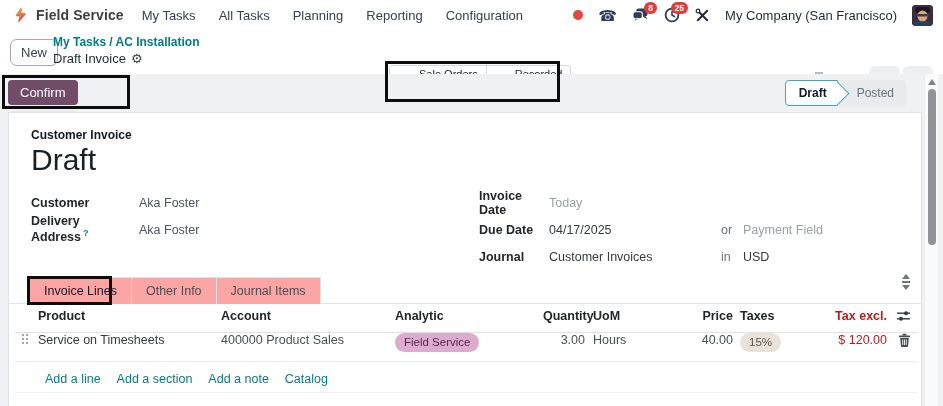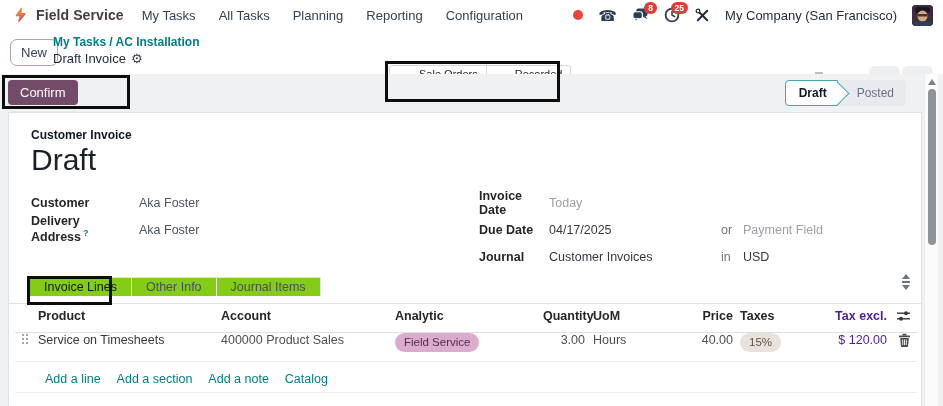--- a/index.html
+++ b/index.html
@@ -86,22 +86,22 @@
   .form-left { position:absolute; left:22px; top:76px; width:420px; }
   .form-right { position:absolute; left:470px; top:76px; width:430px; }
   .frow { display:flex; align-items:center; height:27px; }
   .form-left .frow .field-label { width:108px; flex:none; }
   .form-right .frow .field-label { width:70px; flex:none; }
   .form-right .frow .fv1 { width:172px; flex:none; }
   .form-right .frow .conj { width:22px; flex:none; }
 
   
   .tabs { position:absolute; left:20px; top:164px; display:flex; z-index:2; }
-  .tab { height:19px; padding:0 14px; display:flex; align-items:center; font-size:12.5px;
-    color:#495057; border:1px solid #dfe2e6; border-bottom:none; background:#84cc16; cursor:pointer; }
+  .tab { height:27px; padding:0 14px; display:flex; align-items:center; font-size:12.5px;
+    color:#495057; border:1px solid #dfe2e6; border-bottom:none; background:#fca5a5; cursor:pointer; }
   .tab + .tab { margin-left:0; border-left:none; }
   .tab.active { color:#111827; position:relative; }
   .tab.active::after { content:""; position:absolute; left:0; right:0; bottom:-1px; height:1px; background:#fff; }
   .notebook-line { position:absolute; left:0; right:0; top:190px; border-top:1px solid #dfe2e6; }
   .tab-annot { position:absolute; left:26px; top:275px; width:85px; height:29px;
     border:3px solid #0d0d0d; z-index:41; pointer-events:none; }
 
   .pane-resizer { position:absolute; right:10px; top:161px; width:10px; display:flex;
     flex-direction:column; align-items:center; gap:2px; z-index:3; }
   .tri-up { width:0; height:0; border-left:4px solid transparent; border-right:4px solid transparent;
@@ -116,21 +116,21 @@
   .thead { height:24px; font-weight:700; color:#23272b; border-bottom:1px solid #dde1e6; }
   .tbody-row { height:29px; border-bottom:1px solid #e9ecef; color:#495057; }
   .c-handle { width:20px; flex:none; display:flex; justify-content:center; }
   .c-product { width:186px; flex:none; padding-left:3px; }
   .c-account { width:174px; flex:none; }
   .c-analytic { width:148px; flex:none; }
   .c-qty { width:42px; flex:none; text-align:right; }
   .c-uom { width:66px; flex:none; padding-left:8px; }
   .c-price { width:82px; flex:none; text-align:right; }
   .c-taxes { width:78px; flex:none; padding-left:7px; }
-  .c-excl { width:76px; flex:none; text-align:right; color:#4c1d95; }
+  .c-excl { width:76px; flex:none; text-align:right; color:#b91c1c; }
   .c-icon { width:26px; flex:none; display:flex; justify-content:flex-end; padding-right:2px; }
 
   .tag-analytic { display:inline-block; background:#dcaccf; color:#542a4d; font-size:11.5px;
     font-weight:500; border-radius:10px; padding:1.5px 9px; line-height:1.35; }
   .tag-tax { display:inline-block; background:#e9e2db; color:#5f5345; font-size:11.5px;
     border-radius:10px; padding:1.5px 9px; line-height:1.35; }
 
   .table-links { position:absolute; left:36px; top:252px; display:flex; gap:16px;
     font-size:12.5px; color:#017e84; width:860px; height:27px; align-items:center; }
   .table-links span { cursor:pointer; }

